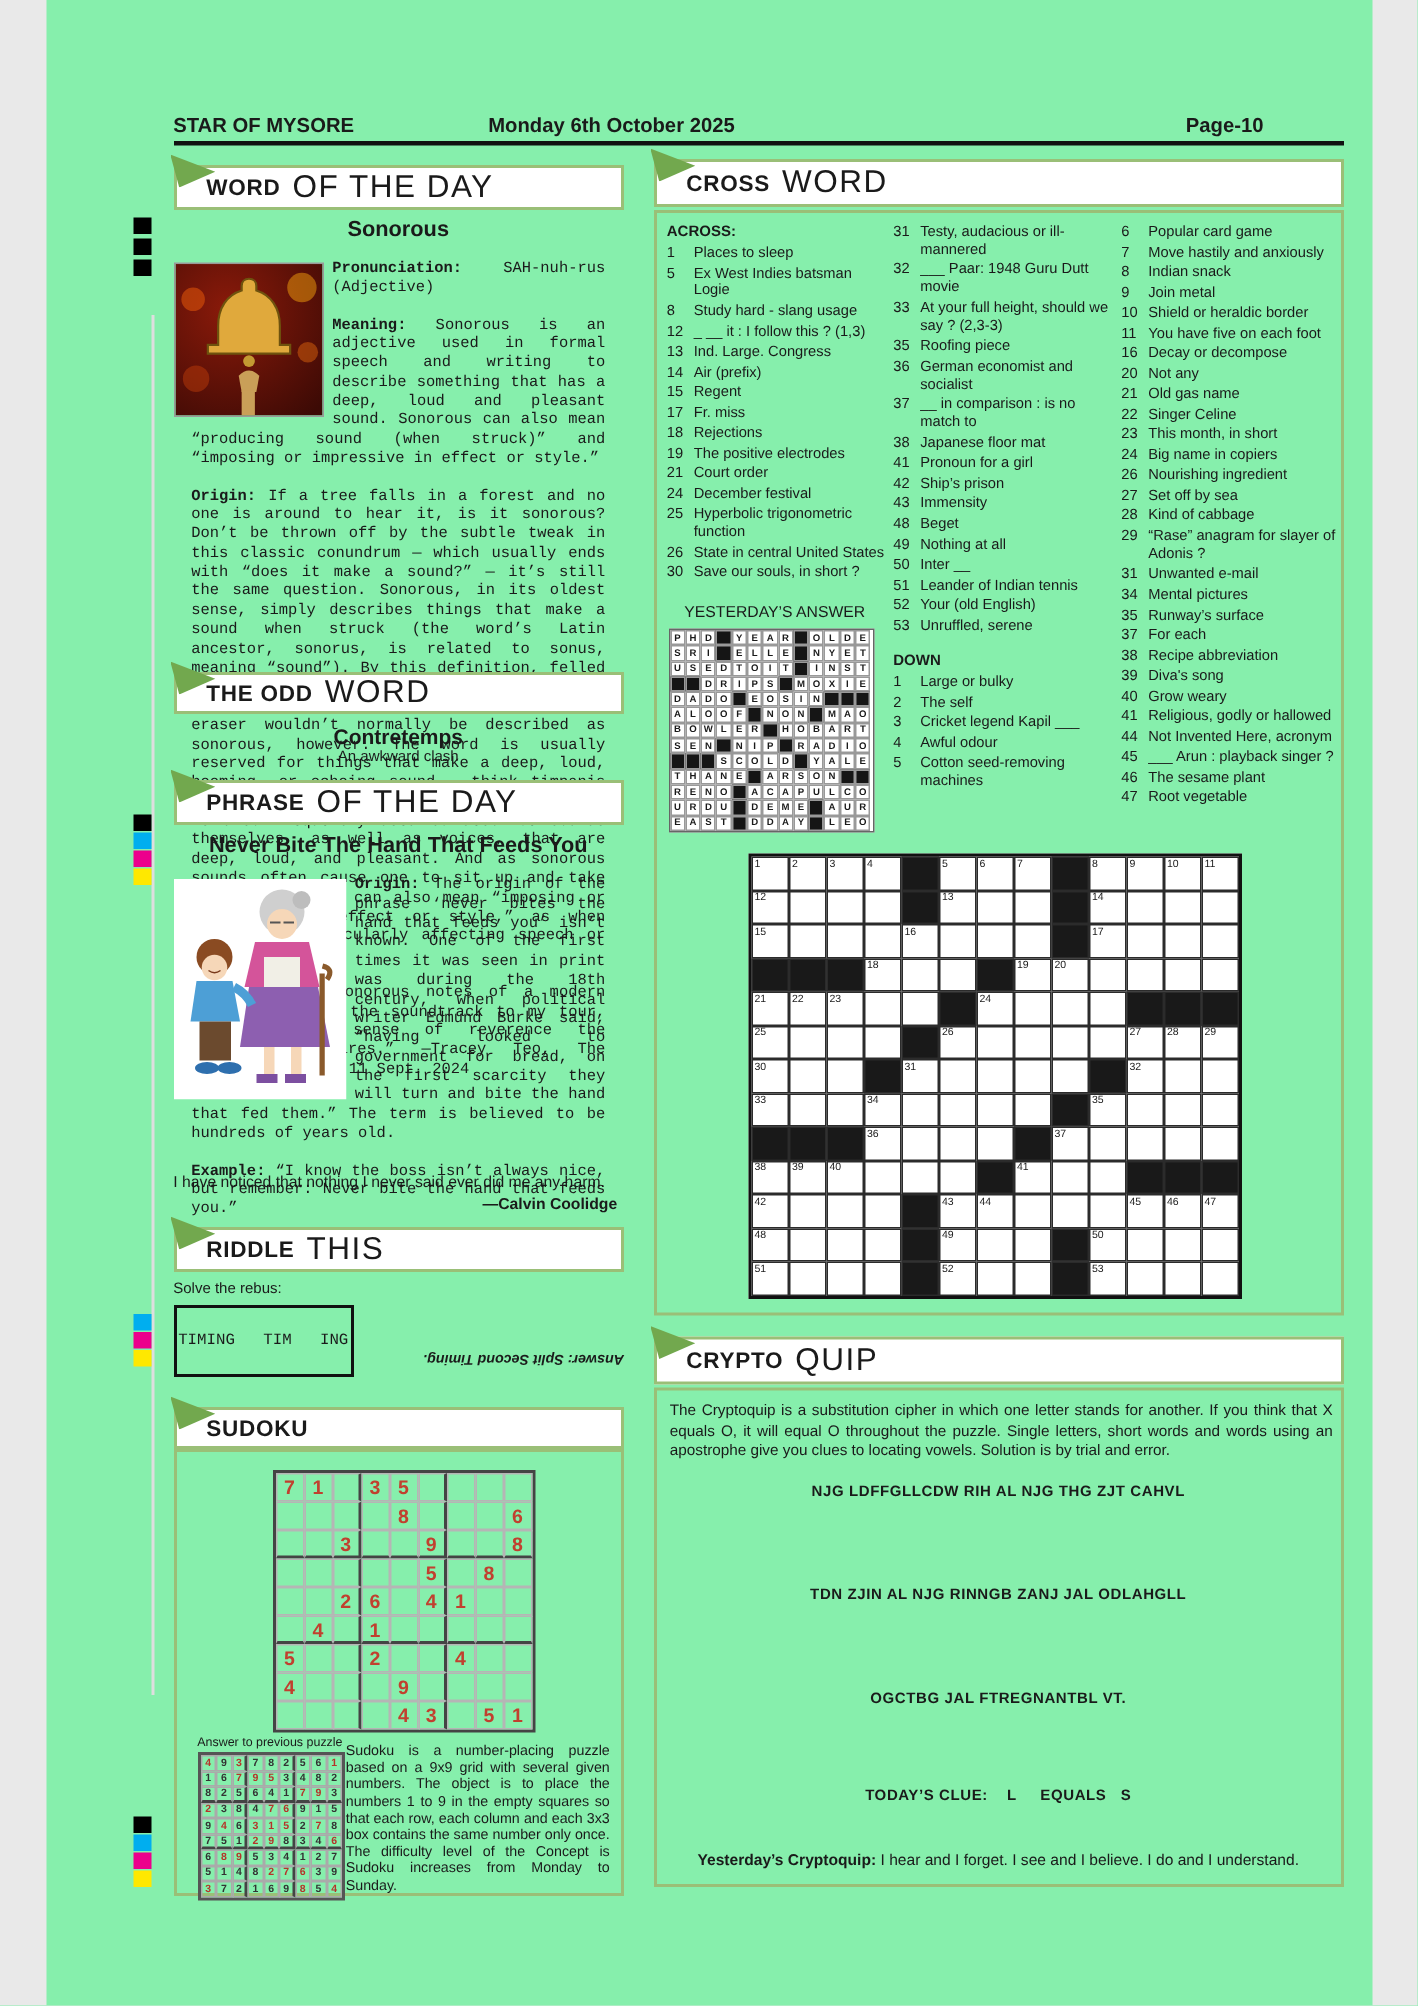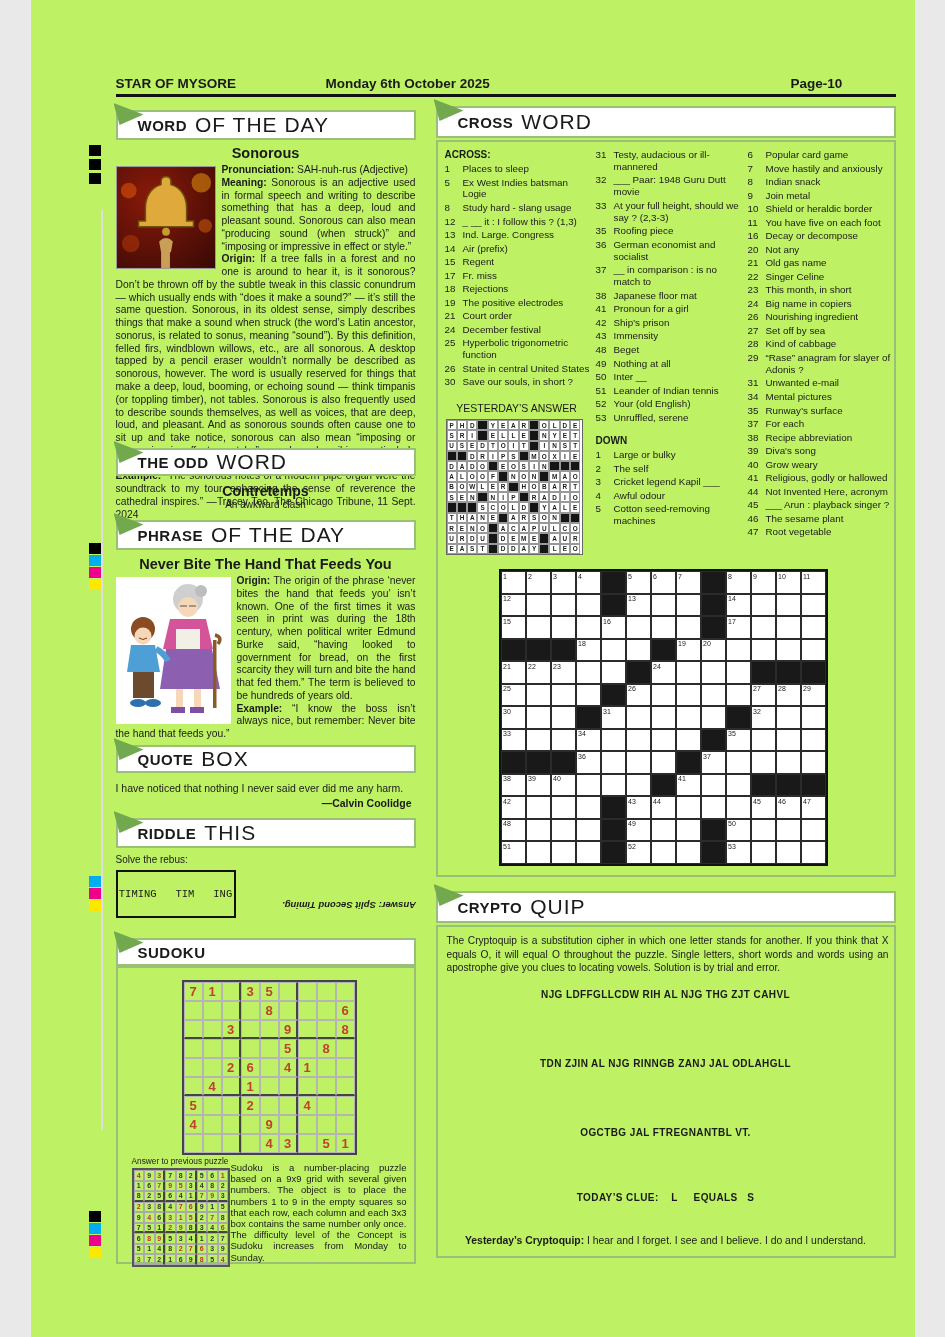--- a/index.html
+++ b/index.html
@@ -1,29 +1,29 @@
 <!DOCTYPE html>
 <html><head>
 <meta charset="utf-8">
 <style>
   * { margin:0; padding:0; box-sizing:border-box; }
   body { background:#e9e9e9; font-family:"Liberation Sans", sans-serif; }
-  #page { position:relative; width:884px; height:1337px; background:#bef264; margin:0 auto; color:#1a1a1a; overflow:hidden; }
+  #page { position:relative; width:884px; height:1337px; background:#86efac; margin:0 auto; color:#1a1a1a; overflow:hidden; }
 
   .abs { position:absolute; }
   .mast { font-size:13.5px; font-weight:700; }
   #rule { left:85px; top:94px; width:780px; height:3px; background:#111; }
 
   .sec-head { position:absolute; background:#fff; border:2px solid #9abf77; display:flex; align-items:center; padding-left:20px; gap:8px; }
   .fold { position:absolute; left:-4px; top:-9px; width:30px; height:22px; background:#72a84e; clip-path:polygon(0 0, 100% 52%, 20% 100%); }
   .h-bold { font-weight:800; font-size:15px; letter-spacing:.5px; }
   .h-light { font-size:21px; font-weight:400; letter-spacing:1px; }
 
   .bodytxt { font-size:10.3px; line-height:1.24; text-align:justify; }
-  .bodytxt p { margin:0; }
+  .bodytxt p { margin:12px;font-family:Liberation Mono, monospace; }
   b.lbl { font-weight:700; }
   .ctitle { text-align:center; font-weight:700; font-size:14.5px; margin-bottom:3px; }
 
   .imgfloat { float:left; margin:2px 6px 2px 0; border:1px solid #999; }
 
   
   #rebus-box { position:absolute; left:0; top:16px; width:120px; height:48px; border:2px solid #111; display:flex; align-items:center; justify-content:center; font-family:"Liberation Mono", monospace; font-size:10.5px; white-space:pre; }
   #riddle-answer { position:absolute; left:150px; top:46px; width:150px; transform:rotate(180deg); font-style:italic; font-weight:700; font-size:9.5px; }
 
   
@@ -153,25 +153,20 @@
         <path d="M40 72 q8 4 12 12" stroke="#4d9fd6" stroke-width="6" fill="none"></path>
         <rect x="17" y="95" width="21" height="26" fill="#6b4a2e"></rect>
         <ellipse cx="22" cy="126" rx="8" ry="4" fill="#2e6fae"></ellipse>
         <ellipse cx="37" cy="126" rx="8" ry="4" fill="#2e6fae"></ellipse>
       </svg>
       <p><b class="lbl">Origin:</b> <span>The origin of the phrase ‘never bites the hand that feeds you’ isn’t known. One of the first times it was seen in print was during the 18th century, when political writer Edmund Burke said, “having looked to government for bread, on the first scarcity they will turn and bite the hand that fed them.” The term is believed to be hundreds of years old.</span></p>
       <p><b class="lbl">Example:</b> <span>“I know the boss isn’t always nice, but remember: Never bite the hand that feeds you.”</span></p>
     </div>
   </div>
 
-  <div class="sec-head" style="left:85px;top:745px;width:300px;height:28px">
-    <span class="fold"></span>
-    <span class="h-bold">QUOTE</span>
-    <span class="h-light">BOX</span>
-  </div>
   <div class="abs" style="left:85px;top:782px;width:300px">
     <div style="font-size:10.5px">I have noticed that nothing I never said ever did me any harm.</div>
     <div style="font-size:10.5px;font-weight:700;text-align:right;padding-right:4px;margin-top:3px">—Calvin Coolidge</div>
   </div>
 
   <div class="sec-head" style="left:85px;top:818px;width:300px;height:30px">
     <span class="fold"></span>
     <span class="h-bold">RIDDLE</span>
     <span class="h-light">THIS</span>
   </div>

